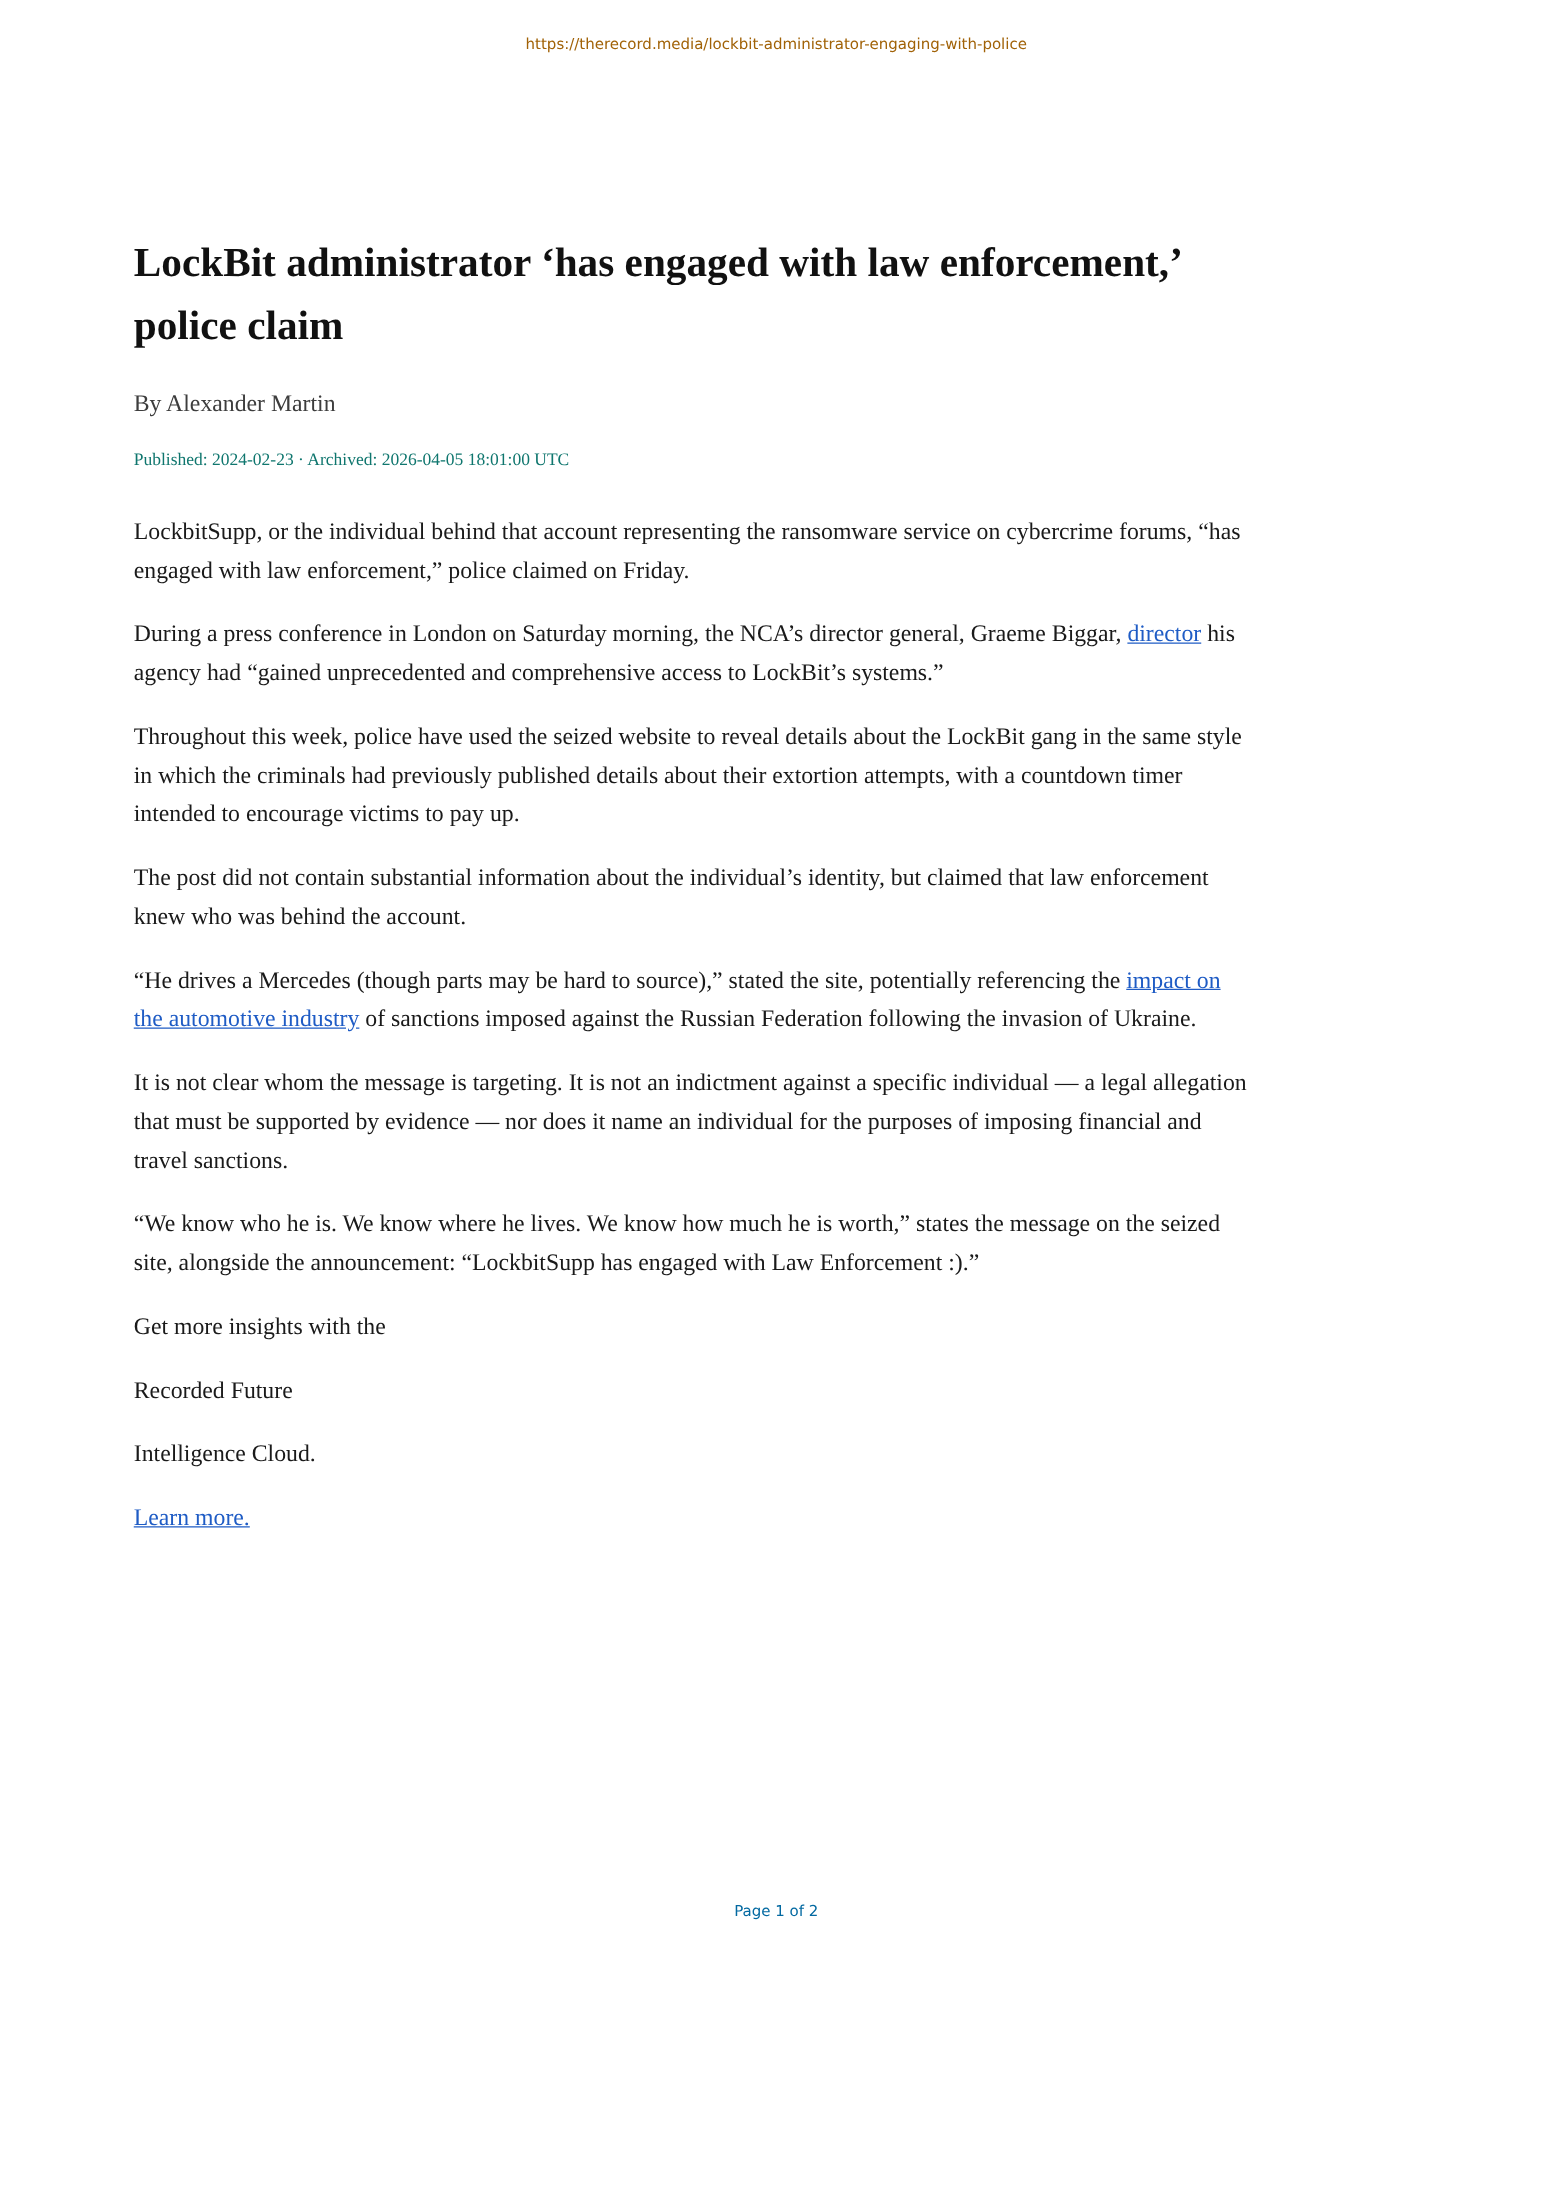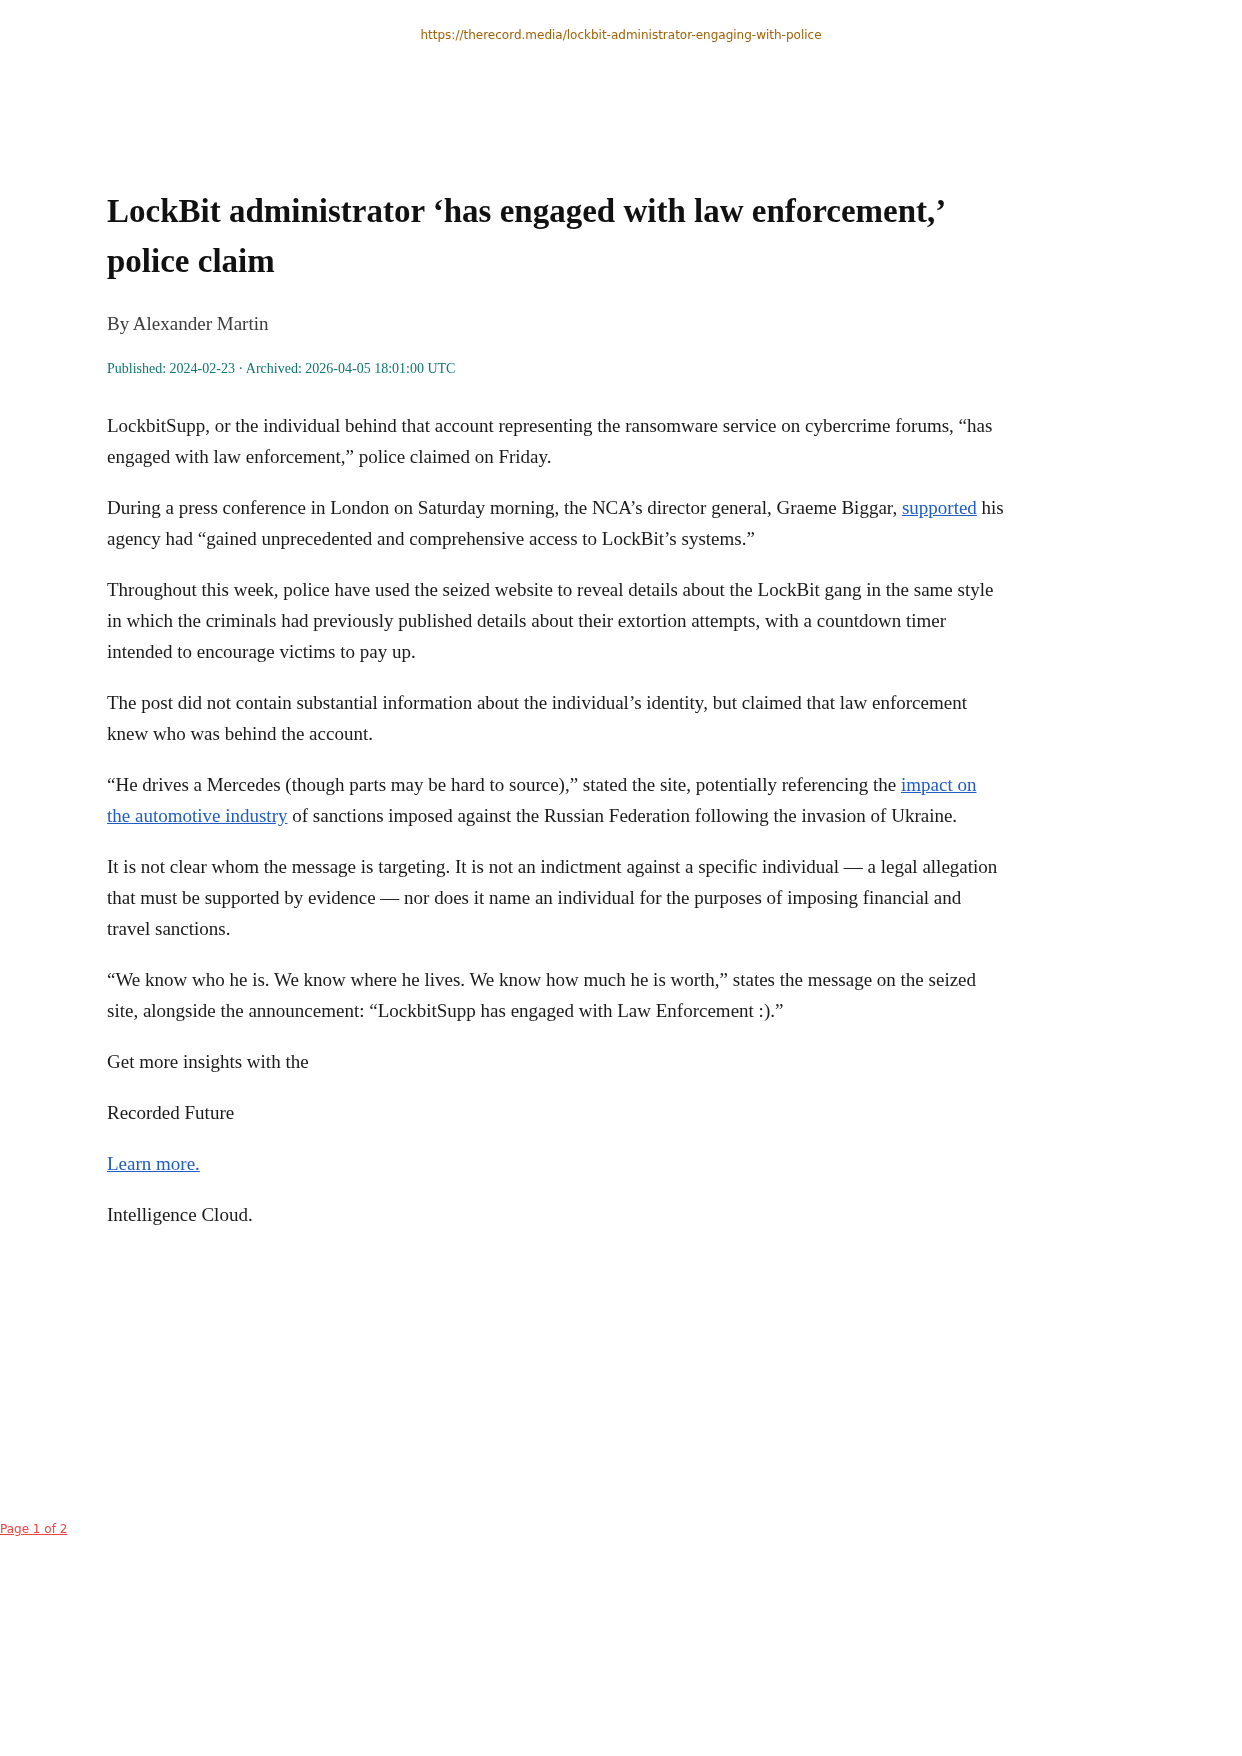--- a/index.html
+++ b/index.html
@@ -57,46 +57,46 @@
   .article-body a {
     color: var(--link-color, #1f5cc5);
     text-decoration: underline;
     cursor: pointer;
   }
   .print-footer {
     position: absolute;
     top: 1522px;
     left: 0;
     right: 0;
+    text-align: center;
     font-family: "DejaVu Sans", sans-serif;
     font-size: 12px;
-    color: #ef4444;
-    text-decoration: underline;
+    color: #0369a1;
   }
 </style>
 </head>
 <body>
 
 <div class="print-header">https://therecord.media/lockbit-administrator-engaging-with-police</div>
 
 <div class="article">
   <h1 class="article-title">LockBit administrator ‘has engaged with law enforcement,’ police claim</h1>
 
   <div class="byline">By Alexander Martin</div>
 
   <div class="meta-line">Published: 2024-02-23 · Archived: 2026-04-05 18:01:00 UTC</div>
 
   <div class="article-body">
       <p class="para"><span>LockbitSupp, or the individual behind that account representing the ransomware service on cybercrime forums, “has engaged with law enforcement,” police claimed on Friday.</span></p>
-      <p class="para"><span>During a press conference in London on Saturday morning, the NCA’s director general, Graeme Biggar, </span><a href="#">supported</a><span> his agency had “gained unprecedented and comprehensive access to LockBit’s systems.”</span></p>
+      <p class="para"><span>During a press conference in London on Saturday morning, the NCA’s director general, Graeme Biggar, </span><a href="#">director</a><span> his agency had “gained unprecedented and comprehensive access to LockBit’s systems.”</span></p>
       <p class="para"><span>Throughout this week, police have used the seized website to reveal details about the LockBit gang in the same style in which the criminals had previously published details about their extortion attempts, with a countdown timer intended to encourage victims to pay up.</span></p>
       <p class="para"><span>The post did not contain substantial information about the individual’s identity, but claimed that law enforcement knew who was behind the account.</span></p>
       <p class="para"><span>“He drives a Mercedes (though parts may be hard to source),” stated the site, potentially referencing the </span><a href="#">impact on the automotive industry</a><span> of sanctions imposed against the Russian Federation following the invasion of Ukraine.</span></p>
       <p class="para"><span>It is not clear whom the message is targeting. It is not an indictment against a specific individual — a legal allegation that must be supported by evidence — nor does it name an individual for the purposes of imposing financial and travel sanctions.</span></p>
       <p class="para"><span>“We know who he is. We know where he lives. We know how much he is worth,” states the message on the seized site, alongside the announcement: “LockbitSupp has engaged with Law Enforcement :).”</span></p>
       <p class="para"><span>Get more insights with the</span></p>
       <p class="para"><span>Recorded Future</span></p>
+      <p class="para"><span>Intelligence Cloud.</span></p>
       <p class="para"><a href="#">Learn more.</a></p>
-      <p class="para"><span>Intelligence Cloud.</span></p>
     </div>
 </div>
 
 <div class="print-footer">Page 1 of 2</div>
 
 </body></html>

